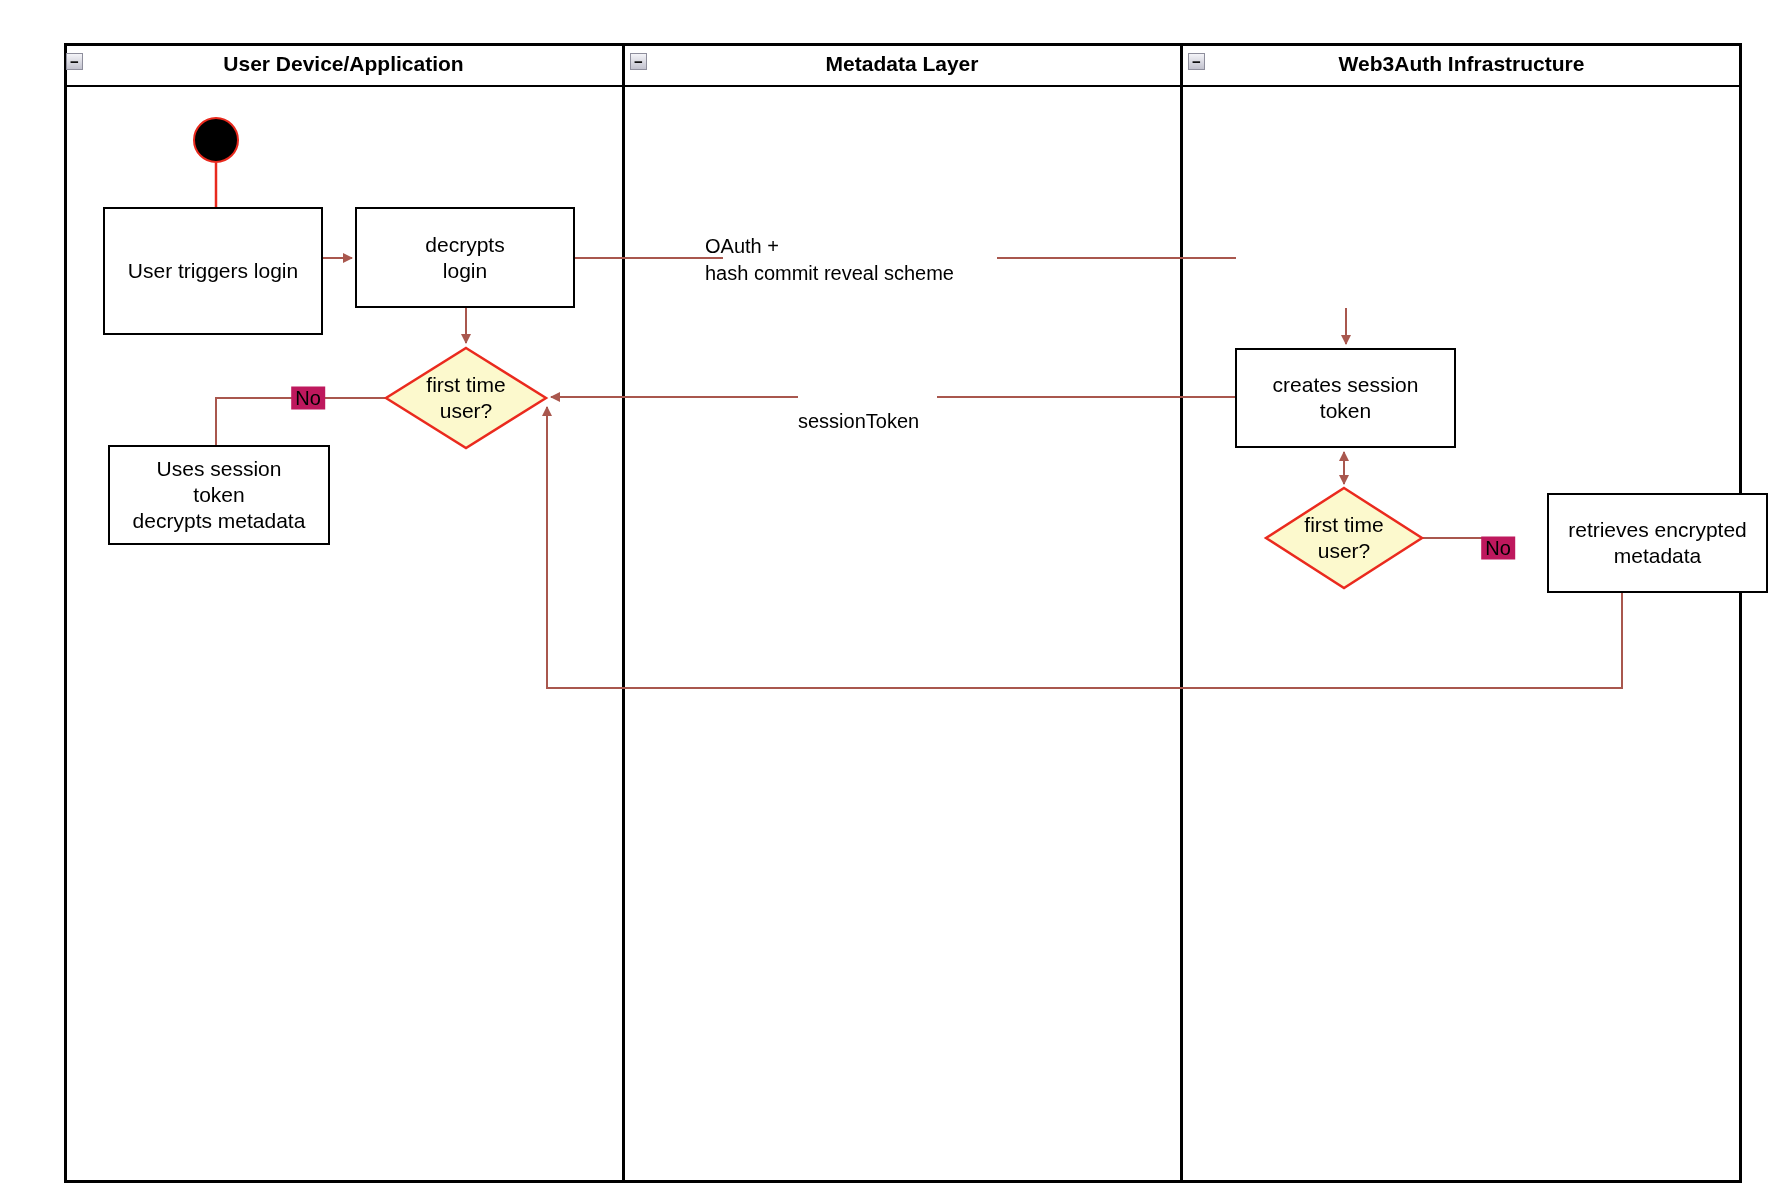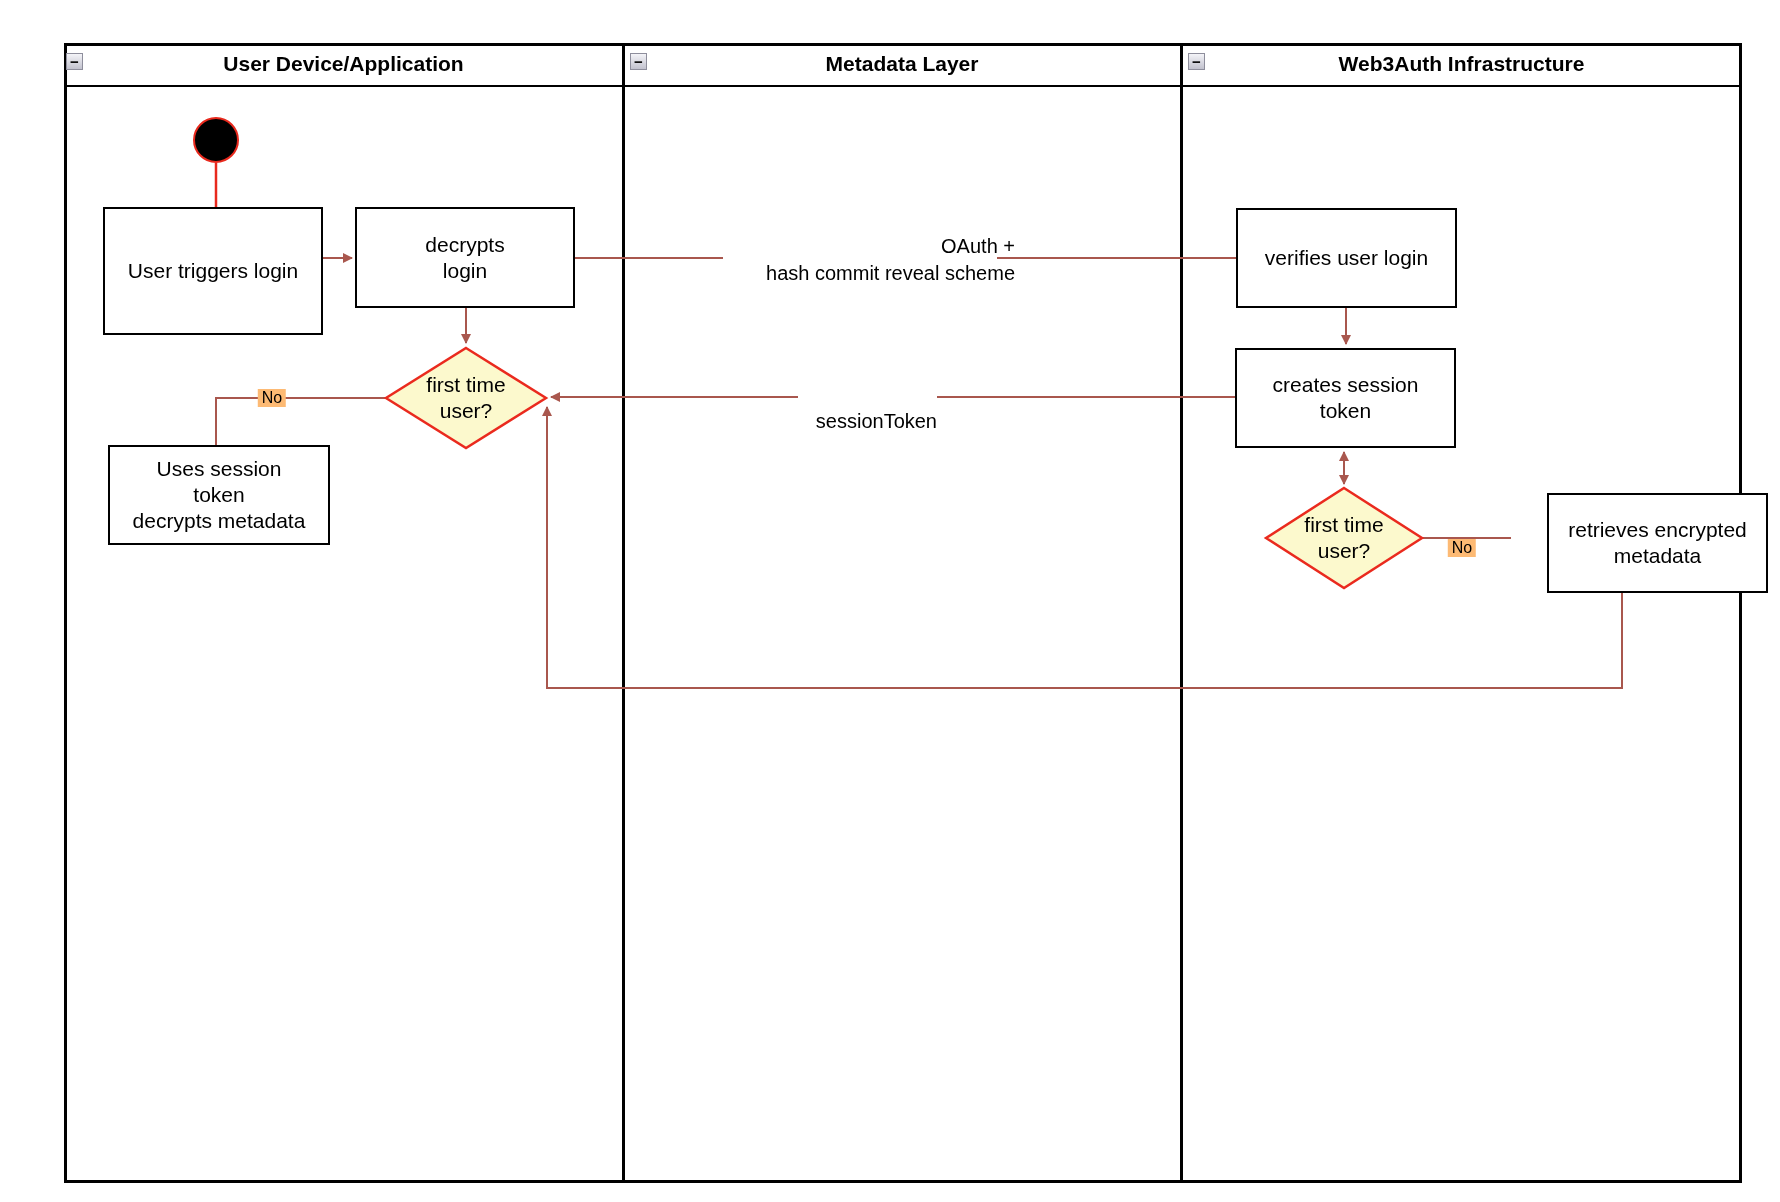--- a/index.html
+++ b/index.html
@@ -29,23 +29,23 @@
   .start-circle{position:absolute;left:193px;top:117px;width:46px;height:46px;
     border-radius:50%;background:#000;border:2.5px solid var(--accent);box-sizing:border-box;}
   .overlay{position:absolute;left:0;top:0;pointer-events:none;}
   .flow{stroke:var(--flow);stroke-width:2;fill:none;}
   .redline{stroke:var(--accent);stroke-width:2.5;fill:none;}
   .decision{fill:var(--dfill);stroke:var(--dstroke);stroke-width:2.5;}
   #ah path{fill:var(--flow);stroke:none;}
   .arrow-end{marker-end:url(#ah);}
   .arrow-both{marker-end:url(#ah);marker-start:url(#ah);}
   .diamond-label{position:absolute;width:160px;text-align:center;font-size:21px;line-height:26px;}
-  .edge-label{position:absolute;font-size:20px;line-height:27px;text-align:right;}
-  .no-label{position:absolute;transform:translate(-50%,-50%);background:#fdba74;
-    padding:0 4px;font-size:16px;}
+  .edge-label{position:absolute;font-size:20px;line-height:27px;text-align:left;}
+  .no-label{position:absolute;transform:translate(-50%,-50%);background:#be185d;
+    padding:0 4px;font-size:20px;margin-left:36px;}
 </style>
 </head>
 <body>
 
 <div class="canvas">
 
   <div class="frame"></div>
   <div class="vline" style="left:622px;"></div>
   <div class="vline" style="left:1180px;"></div>
   <div class="hline"></div>
@@ -84,23 +84,20 @@
 
   <div class="node" style="left:103px;top:207px;width:220px;height:128px;">
     <span>User triggers login</span>
   </div>
 
   <div class="node" style="left:355px;top:207px;width:220px;height:101px;">
     <span>decrypts</span>
     <span>login</span>
   </div>
 
-  <div class="node" style="left:1236px;top:208px;width:221px;height:100px;">
-    <span>verifies user login</span>
-  </div>
 
   <div class="node" style="left:1235px;top:348px;width:221px;height:100px;">
     <span>creates session</span>
     <span>token</span>
   </div>
 
   <div class="node" style="left:108px;top:445px;width:222px;height:100px;">
     <span>Uses session</span>
     <span>token</span>
     <span>decrypts metadata</span>

